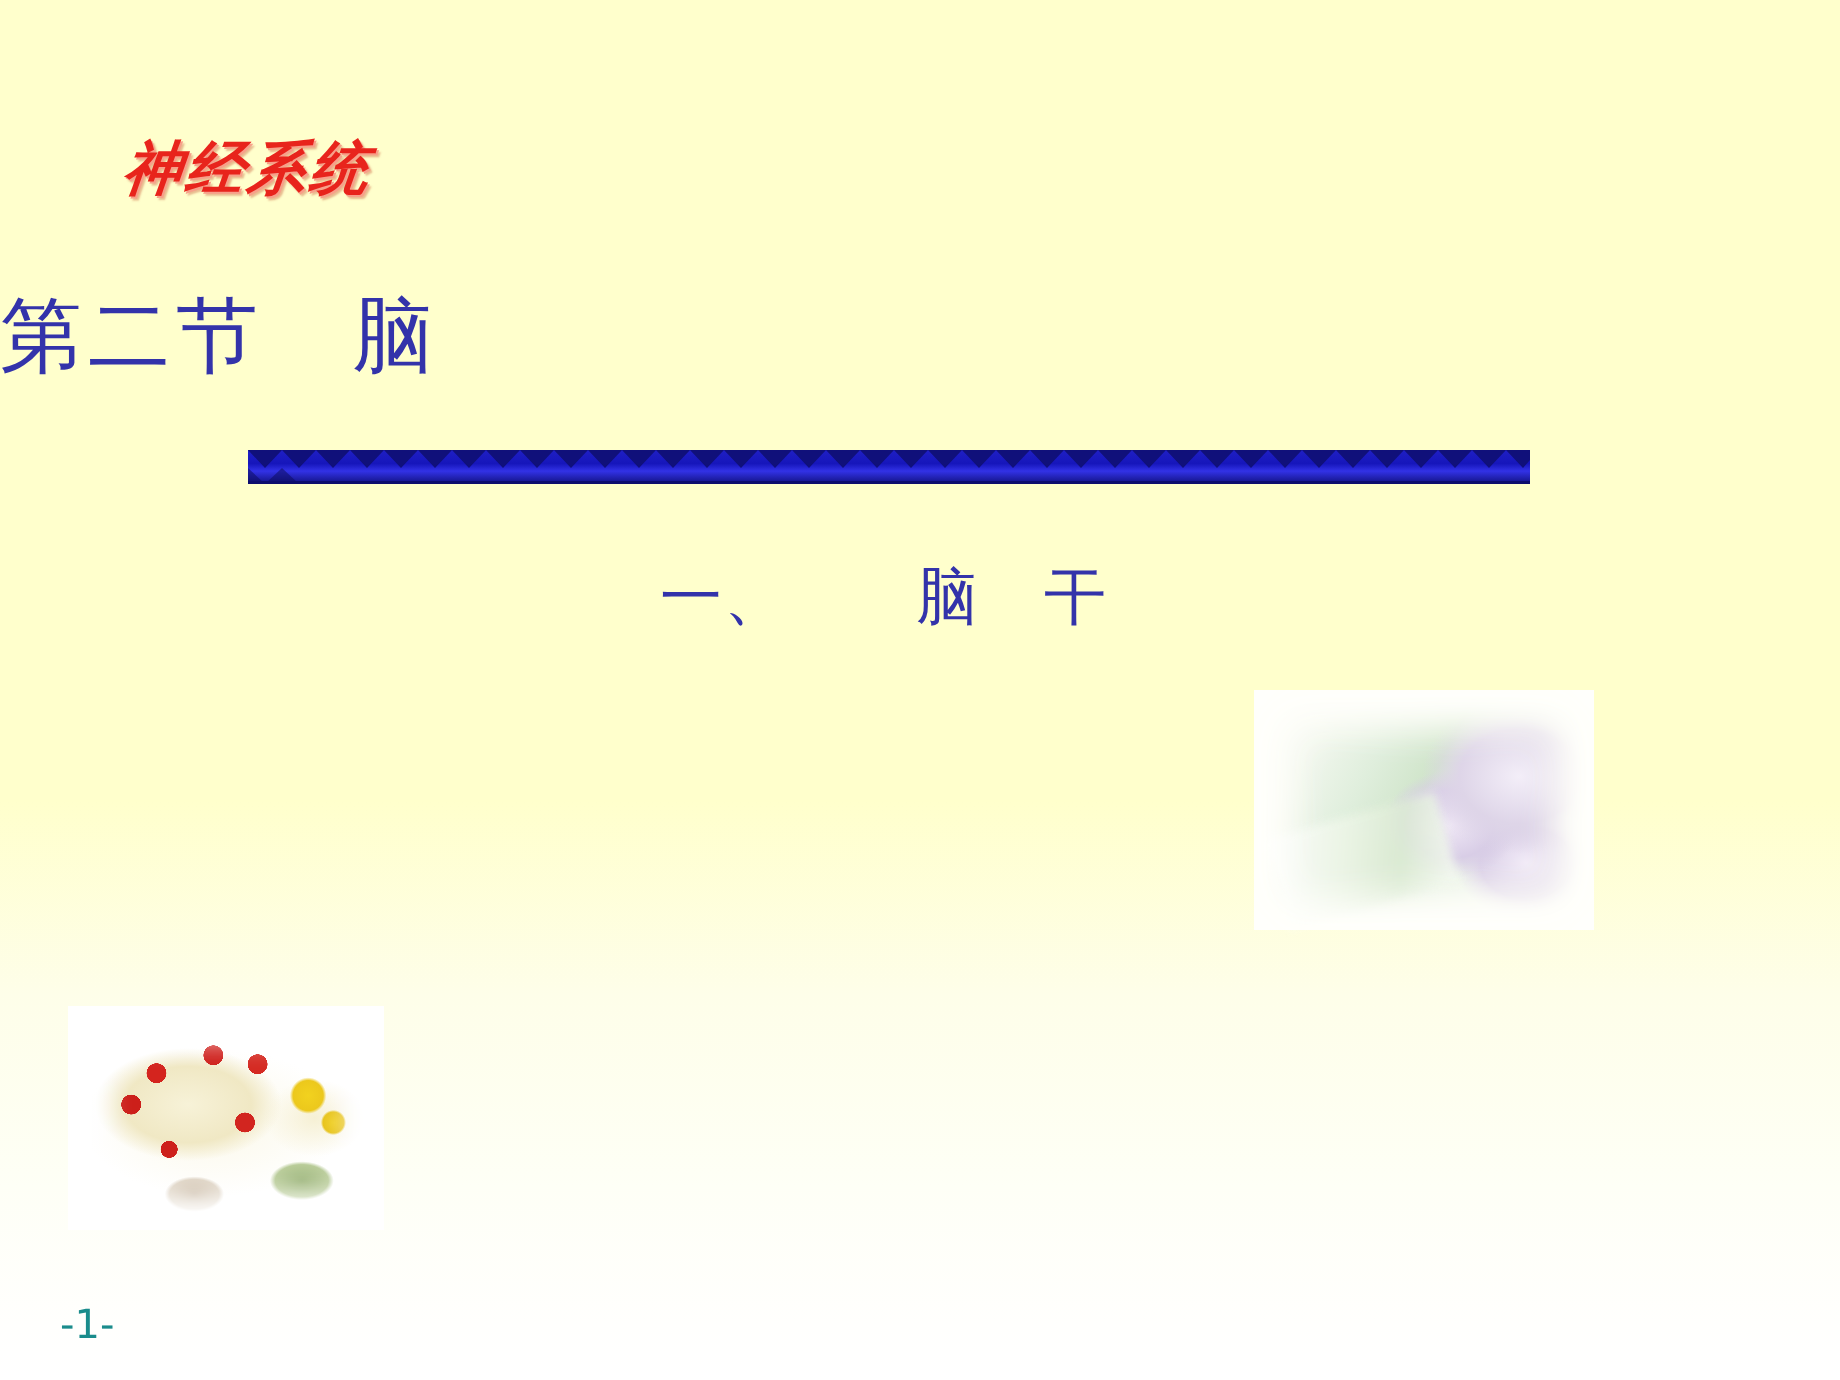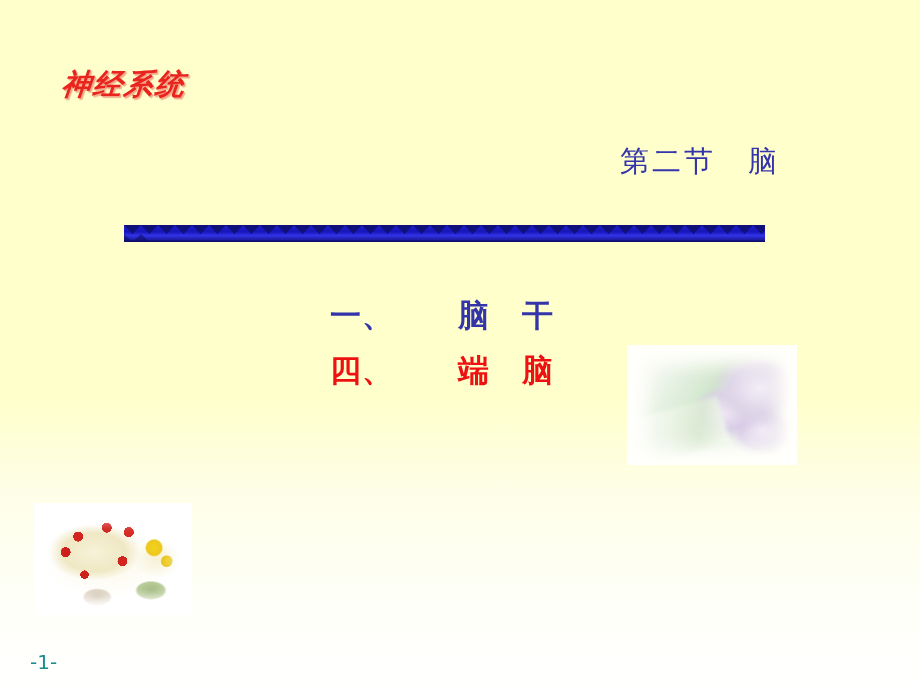--- a/index.html
+++ b/index.html
@@ -43,23 +43,23 @@
     white-space: nowrap;
     line-height: 1;
   }
 
   
   #slide-title {
     position: absolute;
     left: 0;
     top: 146px;
     width: 780px;
-    text-align: right;
+    text-align: left;
     font-family: Liberation Serif, serif;
-    font-size: 29px;
+    font-size: 41px;
     color: #3333aa;
     letter-spacing: 3px;
     white-space: pre;
     line-height: 1.1;
   }
 
   
   #divider {
     position: absolute;
     left: 124px;
@@ -90,23 +90,22 @@
     left: 0; top: 0;
     width: 100%;
     height: 100%;
     display: block;
   }
 
   
   #contents {
     position: absolute;
     left: 330px;
-    top: 288px;
+    top: 272px;
     width: 250px;
-    font-weight: bold;
   }
   .content-item {
     font-family: "DejaVu Sans", sans-serif;
     font-size: 31px;
     line-height: 55px;
     color: #3333aa;
     letter-spacing: 1px;
     white-space: pre;
   }
   .content-item.highlight {
@@ -212,21 +211,20 @@
       </g>
       <g fill="#0c0c5e" opacity="0.55">
         <path d="M0,17 L8.5,17 L0,9 Z M17,17 L25.5,17 L17,9 L8.5,17 Z"></path>
       </g>
       <rect x="0" y="15.5" width="641" height="1.5" fill="#0d0d6e"></rect>
     </svg>
   </div>
 
   <div id="contents">
     <div class="content-item">一、　　脑　干</div>
-    <div class="content-item highlight">四、　　端　脑</div>
   </div>
 
   <div id="roses-image"></div>
 
   <div id="bouquet-image"></div>
 
   <div id="slide-number">-1-</div>
 
 </div>
 

